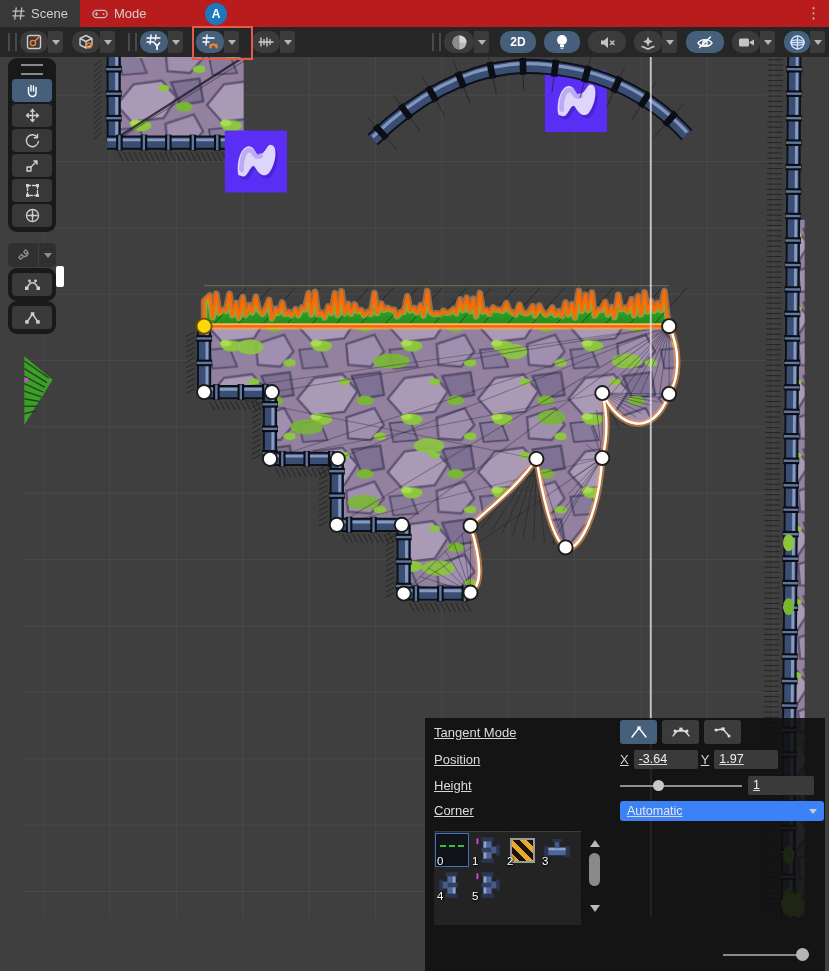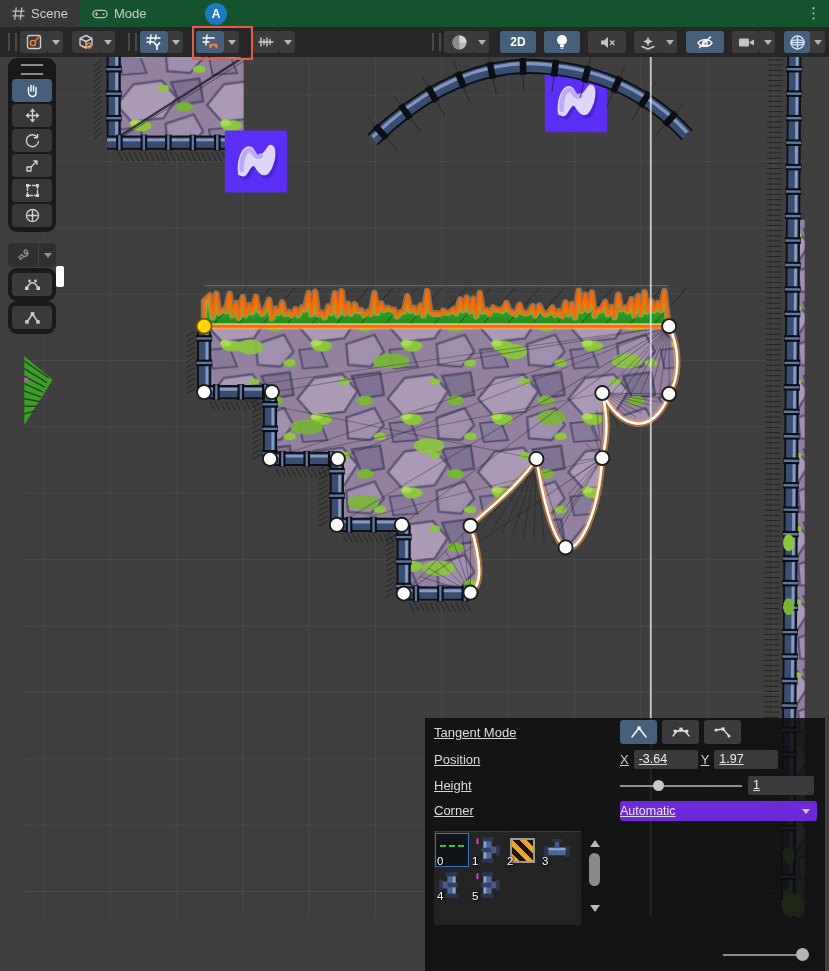--- a/index.html
+++ b/index.html
@@ -1,28 +1,28 @@
 <!DOCTYPE html>
 <html><head>
 <meta charset="utf-8">
 <style>
   html,body{margin:0;padding:0;background:#111;}
   .stage{position:relative;width:829px;height:971px;overflow:hidden;background:#3f3f3f;
          font-family:"Liberation Sans",sans-serif;-webkit-font-smoothing:antialiased;}
   
-  .tabbar{position:absolute;left:0;top:0;width:829px;height:27px;background:#14532d;display:flex;align-items:stretch;}
+  .tabbar{position:absolute;left:0;top:0;width:829px;height:27px;background:#b91c1c;display:flex;align-items:stretch;}
   .tab{display:flex;align-items:center;gap:6px;padding:0 12px;font-size:13px;color:#cfcfcf;}
   .tab.active{background:#383838;}
   .tab .tabicon{color:#bdbdbd;font-size:12px;}
   .badge-a{position:absolute;left:205px;top:3px;width:22px;height:22px;border-radius:50%;background:#1e78c0;
            color:#fff;font-size:12px;font-weight:bold;display:flex;align-items:center;justify-content:center;}
   .kebab{position:absolute;right:8px;top:4px;color:#c8c8c8;font-size:15px;line-height:18px;}
   
   .toolbar{position:absolute;left:0;top:27px;width:829px;height:30px;background:#262626;}
-  .tbtn{position:absolute;top:4px;height:22px;background:#3b3b3b;border-radius:3px;display:flex;align-items:center;justify-content:center;color:#ccc;}
+  .tbtn{position:absolute;top:4px;height:22px;background:#3b3b3b;border-radius:10px;display:flex;align-items:center;justify-content:center;color:#ccc;}
   .tbtn.on{background:#46607c;color:#fff;}
   .tbtn svg{display:block;}
   .chev{position:absolute;top:4px;height:22px;width:15px;background:#3b3b3b;border-radius:0 3px 3px 0;
         display:flex;align-items:center;justify-content:center;}
   .chev:after{content:"";border:4px solid transparent;border-top:5px solid #b5b5b5;margin-top:5px;}
   .tsep{position:absolute;top:6px;width:5px;height:18px;
         border-left:2px solid #4a4a4a;border-right:2px solid #4a4a4a;}
   .redbox{position:absolute;left:192px;top:26px;width:57px;height:30px;border:2px solid #e65a48;z-index:30;pointer-events:none;}
   .lbl2d{font-size:12px;font-weight:bold;}
   
@@ -45,21 +45,21 @@
   .tg-btn{width:37px;height:24px;background:#3b3b3b;border-radius:3px;margin-right:5px;display:flex;align-items:center;justify-content:center;}
   .tg-btn.on{background:#46607c;}
   .axis{color:#d0d0d0;margin-right:5px;}
   .nfield{background:#3a3a3a;border-radius:2px;height:19px;line-height:19px;padding-left:5px;color:#efefef;font-size:12.5px;overflow:hidden;white-space:nowrap;}
   .fx{width:59px;margin-right:3px;}
   .fy{width:59px;}
   .slider{position:relative;width:122px;height:19px;margin-right:6px;}
   .slider .track{position:absolute;left:0;right:0;top:9px;height:2px;background:#909090;}
   .slider .knob{position:absolute;left:27%;top:4px;width:11px;height:11px;border-radius:50%;background:#c8c8c8;}
   .fh{width:61px;}
-  .dropdown{position:relative;width:197px;height:20px;background:#6d28d9;border-radius:3px;line-height:20px;font-size:12.5px;color:#e8e8e8;}
+  .dropdown{position:relative;width:197px;height:20px;background:#3b82f6;border-radius:3px;line-height:20px;padding-left:7px;font-size:12.5px;color:#e8e8e8;}
   .dropdown:after{content:"";position:absolute;right:7px;top:8px;border:4px solid transparent;border-top:5px solid #ccc;}
   .variant-row{display:flex;padding-left:9px;margin-top:7px;height:96px;}
   .variant-row .plabel{width:186px;padding-top:3px;}
   .vgrid{width:146px;height:92px;background:#232323;display:flex;flex-wrap:wrap;align-content:flex-start;padding:1px 0 0 1px;border-top:1px solid #3c3c3c;}
   .vcell{position:relative;width:34px;height:34px;margin:0 1px 1px 0;display:flex;align-items:center;justify-content:center;}
   .vcell.sel{outline:1.5px solid #3f74b8;outline-offset:-1.5px;background:#101418;}
   .vnum{position:absolute;left:2px;bottom:0px;color:#fff;font-size:11.5px;text-shadow:0 1px 2px #000,1px 0 2px #000;}
   .dashline{width:24px;height:0;border-top:2px dashed #37c13c;margin-top:-8px;}
   .hazard{width:25px;height:25px;border:2px solid #9a9a9a;box-sizing:border-box;
           background:repeating-linear-gradient(45deg,#e8a72e 0 5px,#17130a 5px 10px);}

